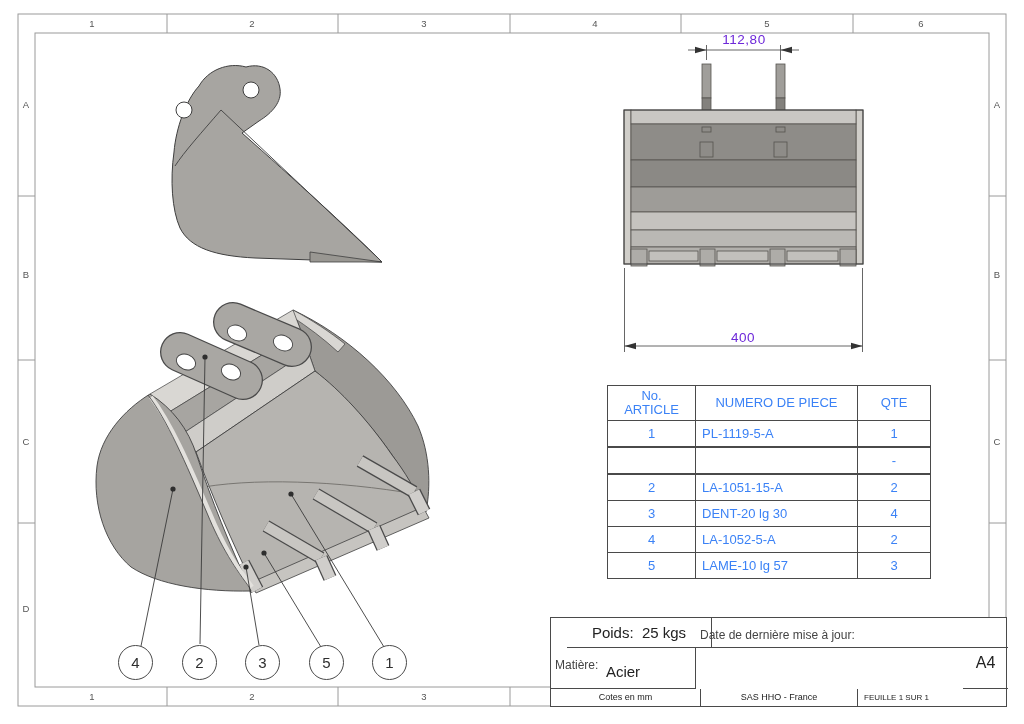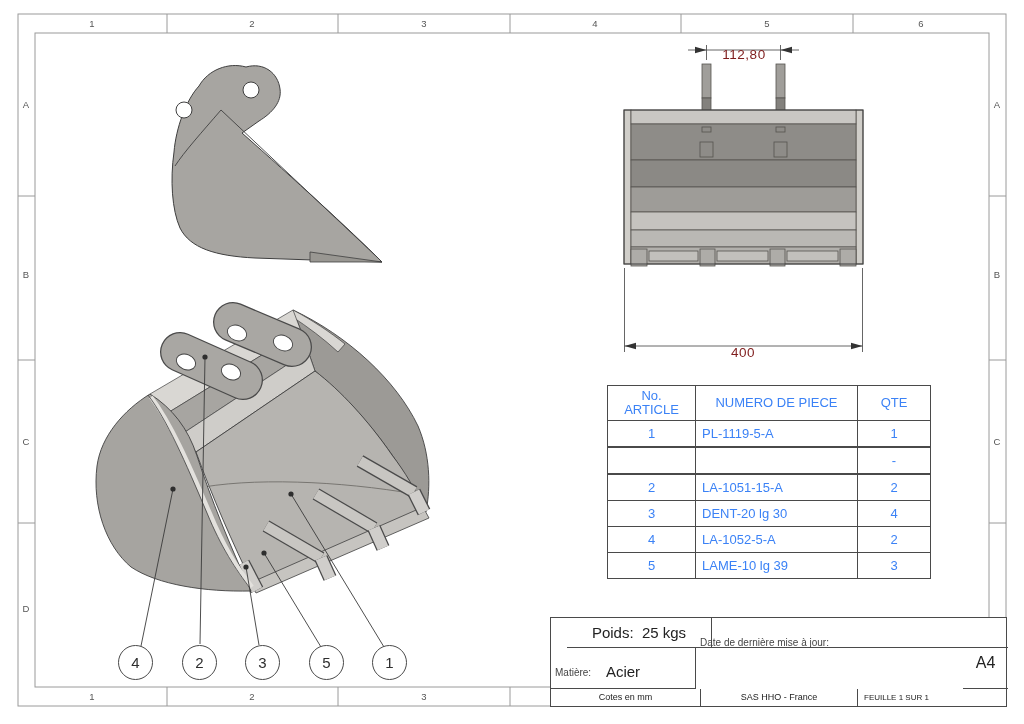--- a/index.html
+++ b/index.html
@@ -1,37 +1,37 @@
 <!DOCTYPE html>
 <html style="--paper: #ffffff; --outline: #3f3f3f; --frame-line: #9a9a9a; --text: #333333; --steel-light: #d9d7d3; --steel-mid: #a7a5a1; --steel-dark: #8e8c88; --steel-floor: #b6b4b0; --steel-edge: #e3e1dd;"><head>
 <meta charset="utf-8">
 <style>
   html,body{margin:0;padding:0;background:#ffffff;}
   .sheet{position:relative;width:1024px;height:724px;background:var(--paper,#fff);
          font-family:"Liberation Sans",sans-serif;color:var(--text,#333);overflow:hidden;}
   .sheet svg{position:absolute;left:0;top:0;}
   .zl{position:absolute;transform:translate(-50%,-50%);font-size:9.5px;color:#555;}
-  .dim{position:absolute;transform:translate(-50%,-50%);font-size:13.5px;color:#7f1d1d;letter-spacing:.5px;margin-top:15px;}
+  .dim{position:absolute;transform:translate(-50%,-50%);font-size:13.5px;color:#6d28d9;letter-spacing:.5px;}
   .balloon{position:absolute;width:35px;height:35px;border:1.4px solid #4a4a4a;border-radius:50%;
            background:#fff;display:flex;align-items:center;justify-content:center;
            font-size:15px;color:#2e2e2e;box-sizing:border-box;}
   
   .bom{position:absolute;left:607px;top:385px;border-collapse:collapse;table-layout:fixed;background:#fff;}
   .bom td,.bom th{border:1px solid #4a4a4a;font-weight:normal;font-size:13px;color:#3b82f6;
                   padding:0;overflow:hidden;white-space:nowrap;}
   .bom th{height:34px;text-align:center;line-height:1.1;}
   .bom td{height:25px;text-align:center;}
   .bom td.piece{text-align:left;padding-left:6px;margin-top:8px;}
   .bom tr.sep td{border-top:2px solid #4a4a4a;border-bottom:2px solid #4a4a4a;}
   .c1{width:87px;} .c2{width:161px;} .c3{width:72px;}
   
   .tb{position:absolute;left:550px;top:617px;width:457px;height:90px;background:#fff;
       border:1px solid #4a4a4a;box-sizing:border-box;}
   .tb .cell{position:absolute;box-sizing:border-box;border-right:1px solid #4a4a4a;border-bottom:1px solid #4a4a4a;}
-  .tb .lab{position:absolute;left:4px;top:19px;font-size:10px;color:#444;}
+  .tb .lab{position:absolute;left:4px;top:10px;font-size:12px;color:#444;}
   .tb .val{position:absolute;left:0;right:0;text-align:center;color:#222;}
   .nowrap{white-space:nowrap;}
 </style>
 </head>
 <body>
 
 <div class="sheet">
 
   <svg width="1024" height="724" viewBox="0 0 1024 724">
 
@@ -242,21 +242,21 @@
       <td class="piece">DENT-20 lg 30</td>
       <td>4</td>
     </tr>
     <tr>
       <td>4</td>
       <td class="piece">LA-1052-5-A</td>
       <td>2</td>
     </tr>
     <tr>
       <td>5</td>
-      <td class="piece">LAME-10 lg 39</td>
+      <td class="piece">LAME-10 lg 57</td>
       <td>3</td>
     </tr>
   </tbody>
     </table>
 
   <div class="tb">
     <div class="cell" style="left:16px;top:0;width:145px;height:30px">
       <div class="val nowrap" style="top:6px;font-size:15px">
         <span>Poids:</span>&nbsp;
         <span>25 kgs</span>

